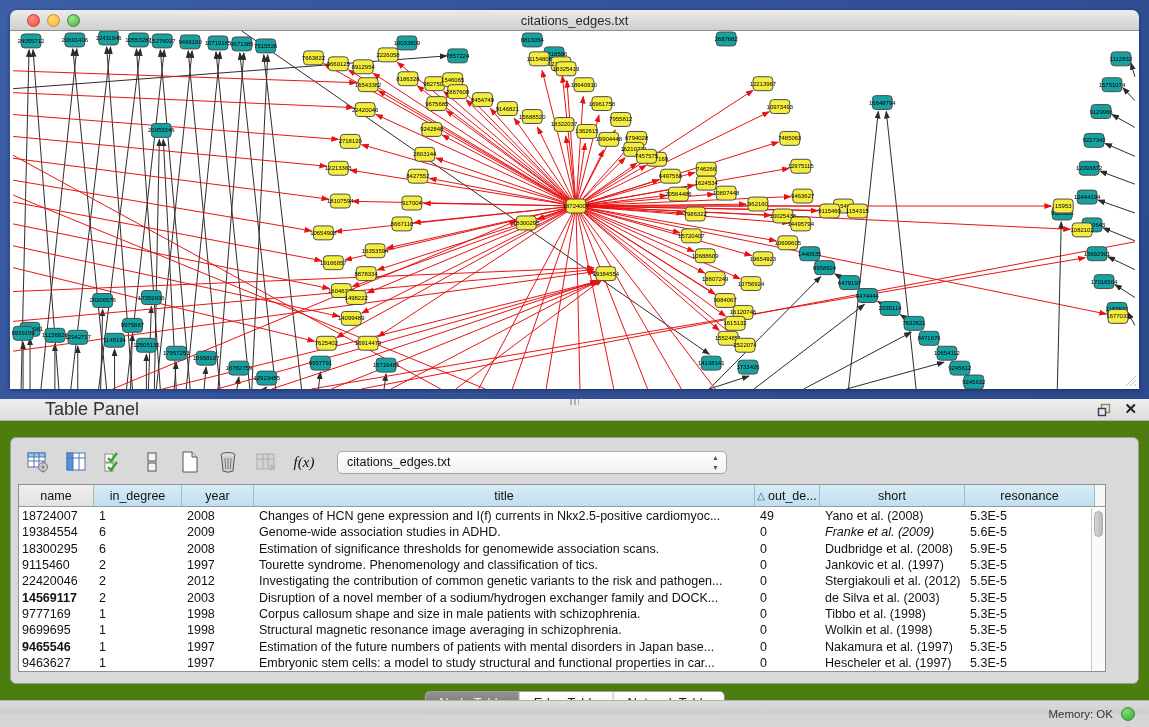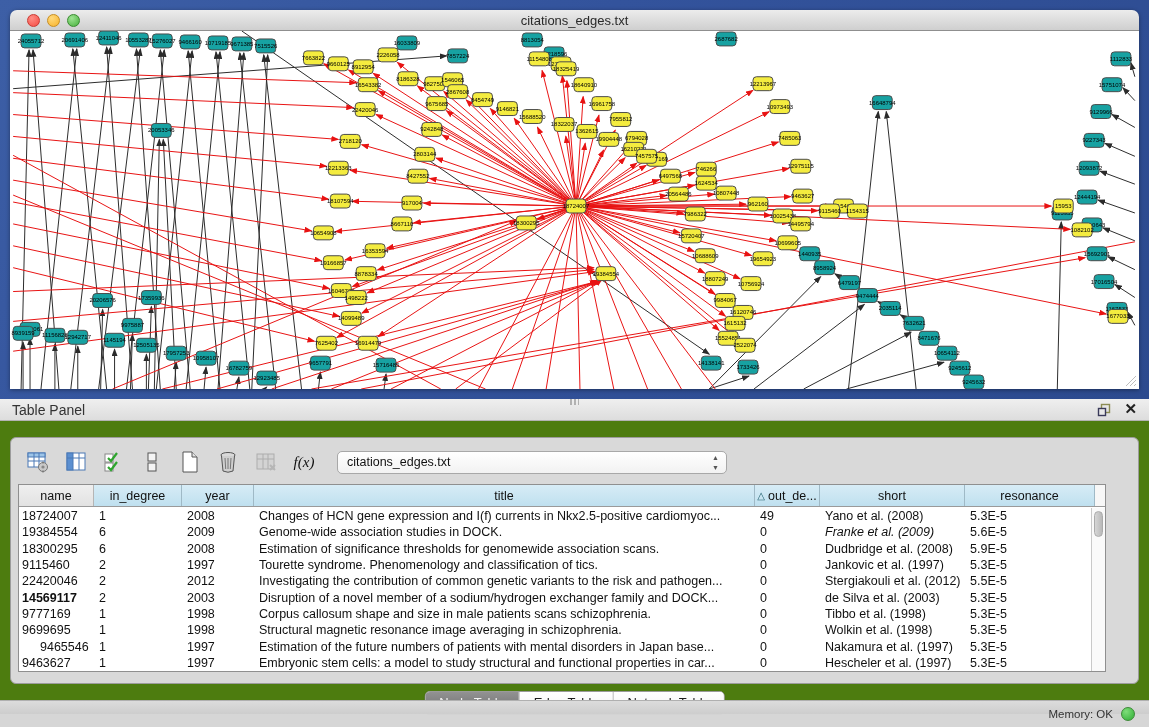--- a/index.html
+++ b/index.html
@@ -22,21 +22,21 @@
   #wtitle { position:absolute; left:0; right:0; top:3px; text-align:center;
     font-size:13px; color:#2a2a2a; }
   #canvas { flex:1 1 auto; background:#fff; position:relative; }
   #net-svg { position:absolute; left:0; top:0; }
   #grip { position:absolute; right:2px; bottom:2px; width:14px; height:14px; opacity:.55; }
 
   
   #tp-head { position:absolute; left:0; top:399px; width:1149px; height:22px;
     background:linear-gradient(#efefef,#dddddd); border-bottom:1px solid #b3b3b3;
     display:flex; align-items:center; }
-  #tp-title { font-size:14px; color:#333; padding-left:12px; }
+  #tp-title { font-size:18px; color:#333; padding-left:5px;margin-left:40px; }
   #tp-float { position:absolute; right:38px; top:4px; width:14px; height:14px; cursor:pointer; }
   #tp-close { position:absolute; right:12px; top:1px; font-size:15px; font-weight:bold; color:#222; cursor:pointer; }
   #divgrip { position:absolute; left:570px; top:399px; width:9px; height:6px; opacity:.5;
     background:repeating-linear-gradient(90deg,#777 0 2px,transparent 2px 4px); }
 
   
   #tp-body { position:absolute; left:0; top:421px; width:1149px; height:279px; background:#4d7c0f; }
   #tp-box { position:absolute; left:10px; top:16px; width:1129px; height:247px;
     background:#d9d9d9; border:1px solid #9c9c9c; border-radius:6px; }
 
@@ -925,21 +925,21 @@
               <div class="tcell" style="width: 72px;">2008</div>
               <div class="tcell" style="width: 501px;">Changes of HCN gene expression and I(f) currents in Nkx2.5-positive cardiomyoc...</div>
               <div class="tcell" style="width: 65px;">49</div>
               <div class="tcell" style="width: 145px;">Yano et al. (2008)</div>
               <div class="tcell" style="width: 130px;">5.3E-5</div>
             </div>
             <div class="trow">
               <div class="tcell" style="width: 75px; padding-left: 3px;">19384554</div>
               <div class="tcell" style="width: 88px;">6</div>
               <div class="tcell" style="width: 72px;">2009</div>
-              <div class="tcell" style="width: 501px;">Genome-wide association studies in DOCK.</div>
+              <div class="tcell" style="width: 501px;">Genome-wide association studies in ADHD.</div>
               <div class="tcell" style="width: 65px;">0</div>
               <div class="tcell" style="width: 145px; font-style: italic;">Franke et al. (2009)</div>
               <div class="tcell" style="width: 130px;">5.6E-5</div>
             </div>
             <div class="trow">
               <div class="tcell" style="width: 75px; padding-left: 3px;">18300295</div>
               <div class="tcell" style="width: 88px;">6</div>
               <div class="tcell" style="width: 72px;">2008</div>
               <div class="tcell" style="width: 501px;">Estimation of significance thresholds for genomewide association scans.</div>
               <div class="tcell" style="width: 65px;">0</div>
@@ -970,36 +970,36 @@
               <div class="tcell" style="width: 72px;">2003</div>
               <div class="tcell" style="width: 501px;">Disruption of a novel member of a sodium/hydrogen exchanger family and DOCK...</div>
               <div class="tcell" style="width: 65px;">0</div>
               <div class="tcell" style="width: 145px;">de Silva et al. (2003)</div>
               <div class="tcell" style="width: 130px;">5.3E-5</div>
             </div>
             <div class="trow">
               <div class="tcell" style="width: 75px; padding-left: 3px;">9777169</div>
               <div class="tcell" style="width: 88px;">1</div>
               <div class="tcell" style="width: 72px;">1998</div>
-              <div class="tcell" style="width: 501px;">Corpus callosum shape and size in male patients scans schizophrenia.</div>
+              <div class="tcell" style="width: 501px;">Corpus callosum shape and size in male patients with schizophrenia.</div>
               <div class="tcell" style="width: 65px;">0</div>
               <div class="tcell" style="width: 145px;">Tibbo et al. (1998)</div>
               <div class="tcell" style="width: 130px;">5.3E-5</div>
             </div>
             <div class="trow">
               <div class="tcell" style="width: 75px; padding-left: 3px;">9699695</div>
               <div class="tcell" style="width: 88px;">1</div>
               <div class="tcell" style="width: 72px;">1998</div>
               <div class="tcell" style="width: 501px;">Structural magnetic resonance image averaging in schizophrenia.</div>
               <div class="tcell" style="width: 65px;">0</div>
               <div class="tcell" style="width: 145px;">Wolkin et al. (1998)</div>
               <div class="tcell" style="width: 130px;">5.3E-5</div>
             </div>
             <div class="trow">
-              <div class="tcell" style="width: 75px; padding-left: 21px;">9465546</div>
+              <div class="tcell" style="width: 75px; padding-left: 3px; font-weight: bold;">9465546</div>
               <div class="tcell" style="width: 88px;">1</div>
               <div class="tcell" style="width: 72px;">1997</div>
               <div class="tcell" style="width: 501px;">Estimation of the future numbers of patients with mental disorders in Japan base...</div>
               <div class="tcell" style="width: 65px;">0</div>
               <div class="tcell" style="width: 145px;">Nakamura et al. (1997)</div>
               <div class="tcell" style="width: 130px;">5.3E-5</div>
             </div>
             <div class="trow">
               <div class="tcell" style="width: 75px; padding-left: 3px;">9463627</div>
               <div class="tcell" style="width: 88px;">1</div>

